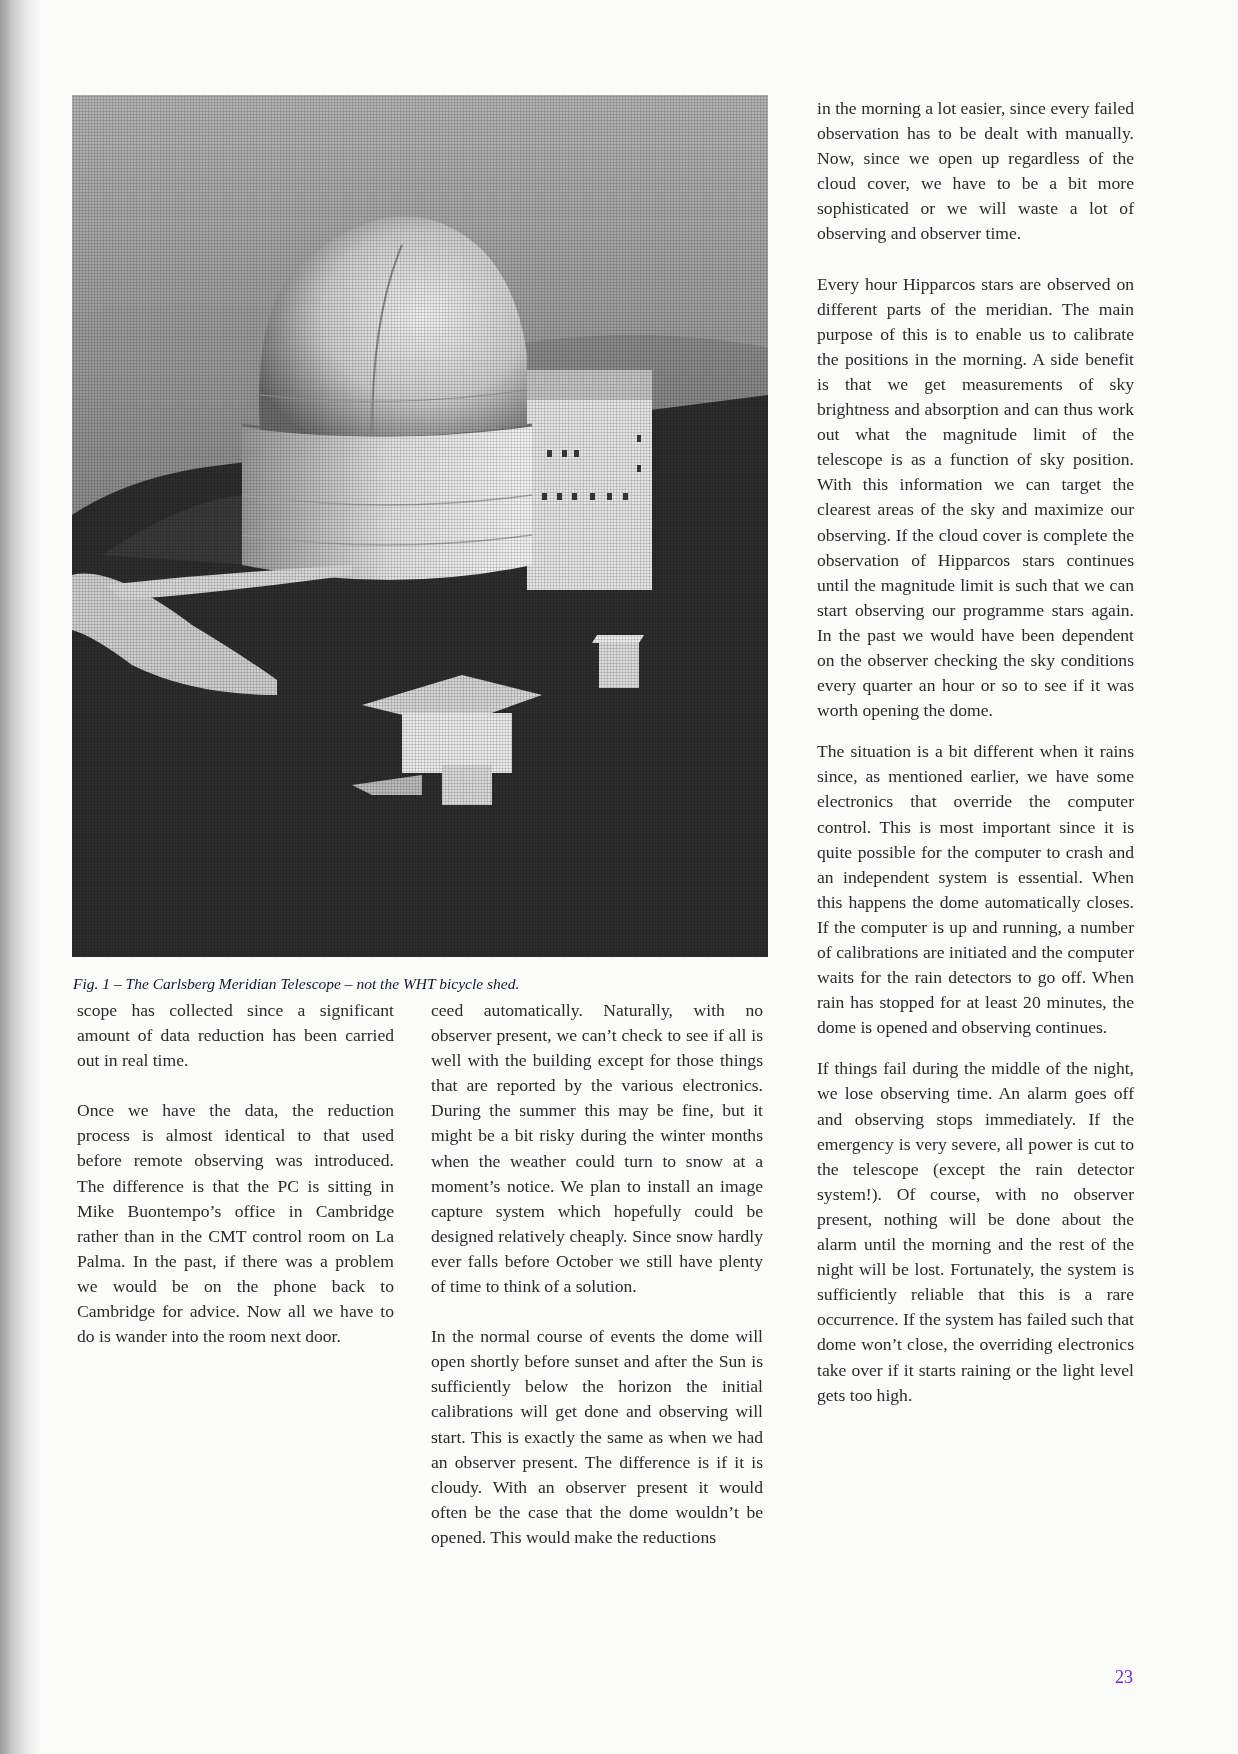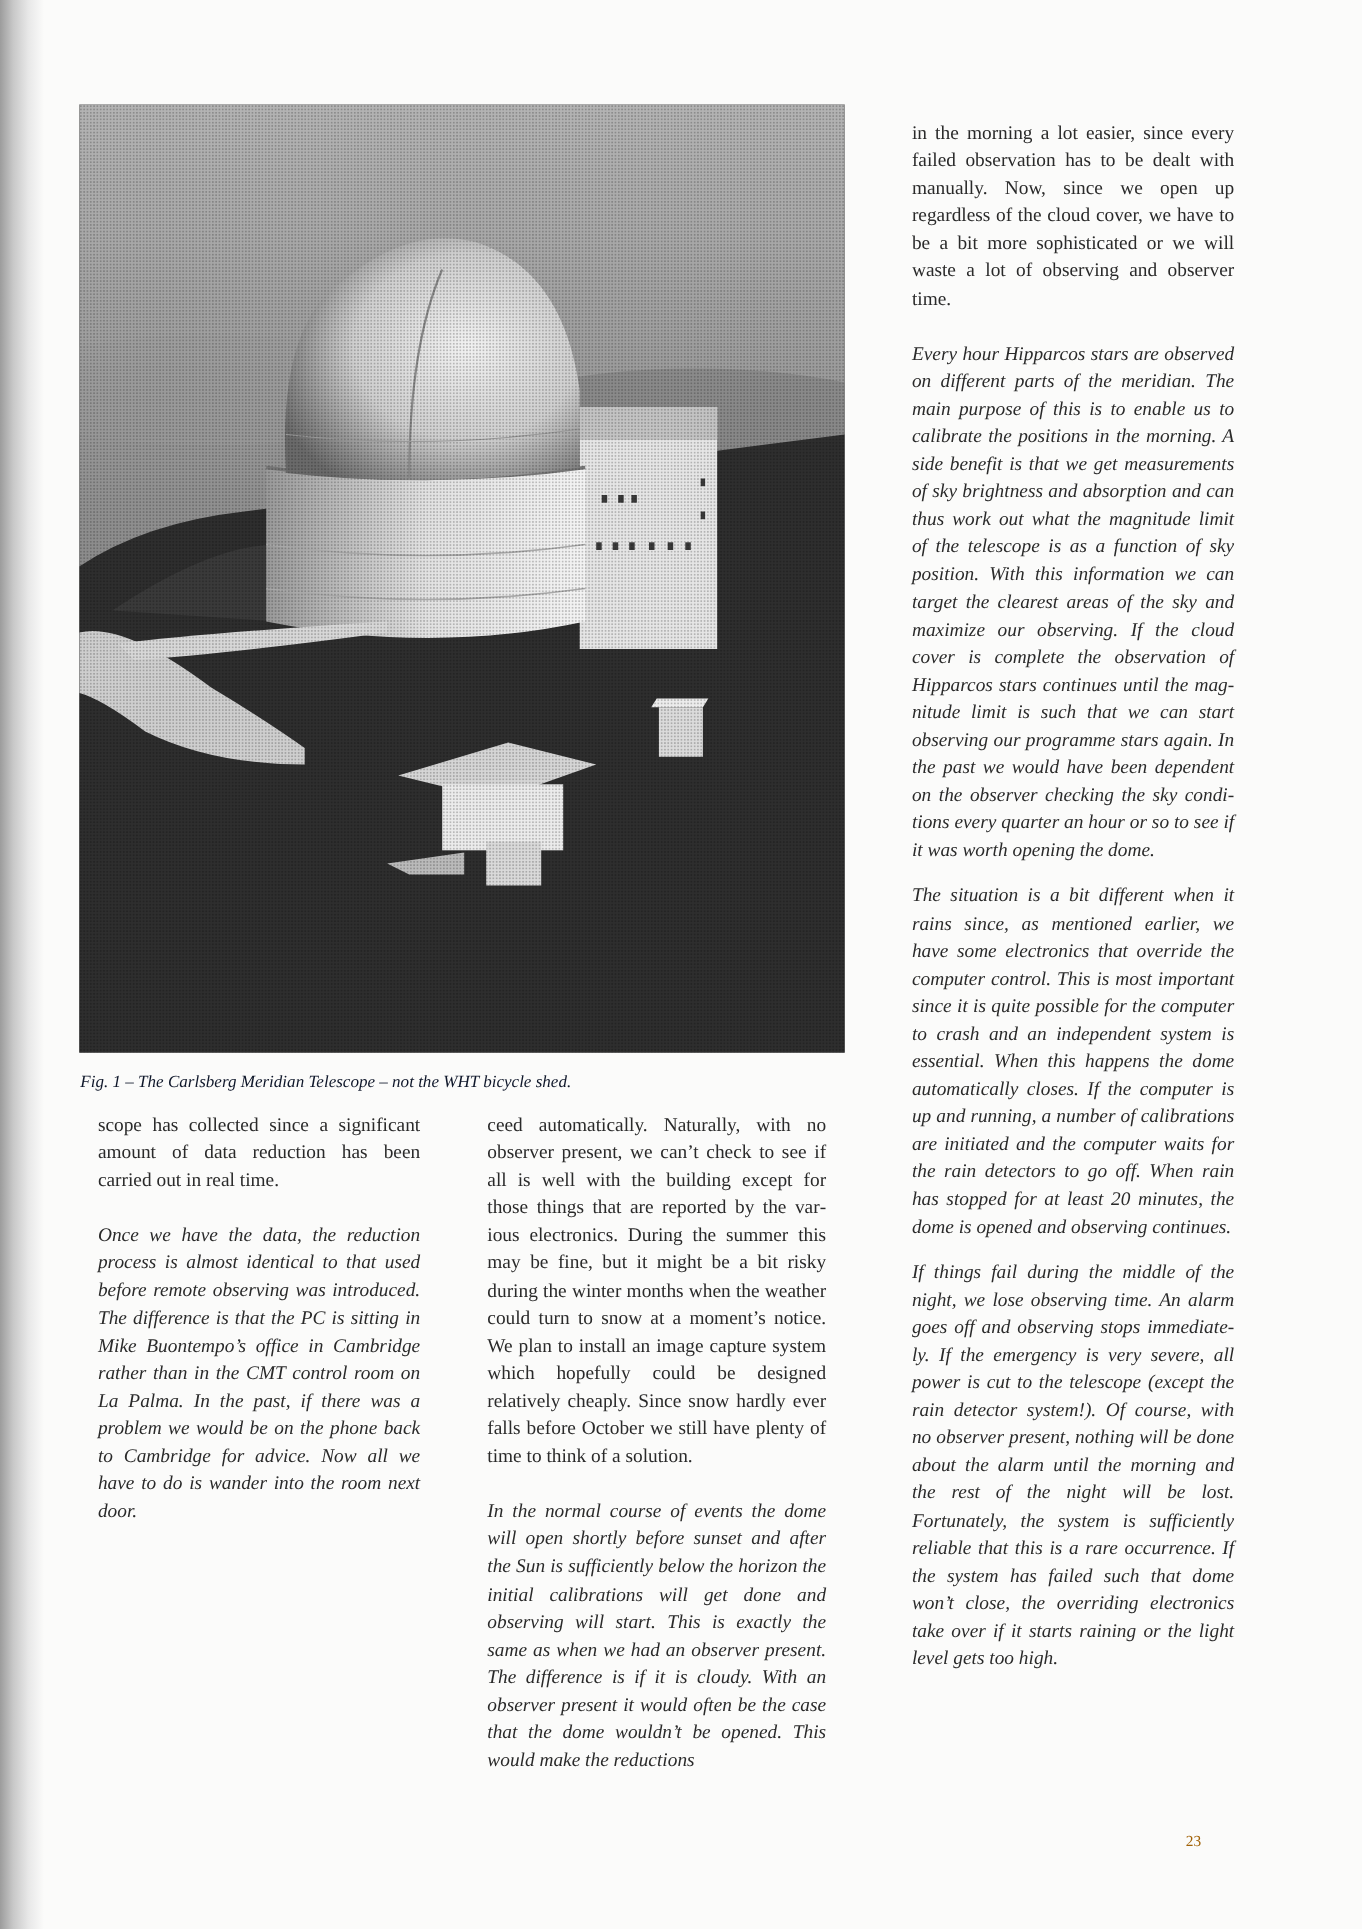--- a/index.html
+++ b/index.html
@@ -48,36 +48,35 @@
       white-space: nowrap;
     }
     .col {
       position: absolute;
       font-size: 17.6px;
       line-height: 25.1px;
       text-align: justify;
       hyphens: manual;
     }
     .col p {
-      margin: 16px;
+      margin: 4px;
     }
     .col p + p {
       margin-top: 25px;
-      font-style: italic;
     }
     .col-left { left: 73px; top: 994px; width: 325px; }
     .col-mid  { left: 427px; top: 994px; width: 340px; }
     .col-right { left: 813px; top: 92px; width: 325px; }
     .col-right .gap-small { margin-top: 16px !important; }
     .page-number {
       position: absolute;
-      left: 1078px;
+      left: 1115px;
       top: 1667px;
-      font-size: 14px;
-      color: #a16207;
+      font-size: 18px;
+      color: #6d28d9;
     }
   </style>
 </head>
 <body>
 
 <div class="gutter-shadow"></div>
 
 <figure class="figure" style="margin:0;">
   <svg width="696" height="862" viewBox="0 0 696 862">
     <defs>

